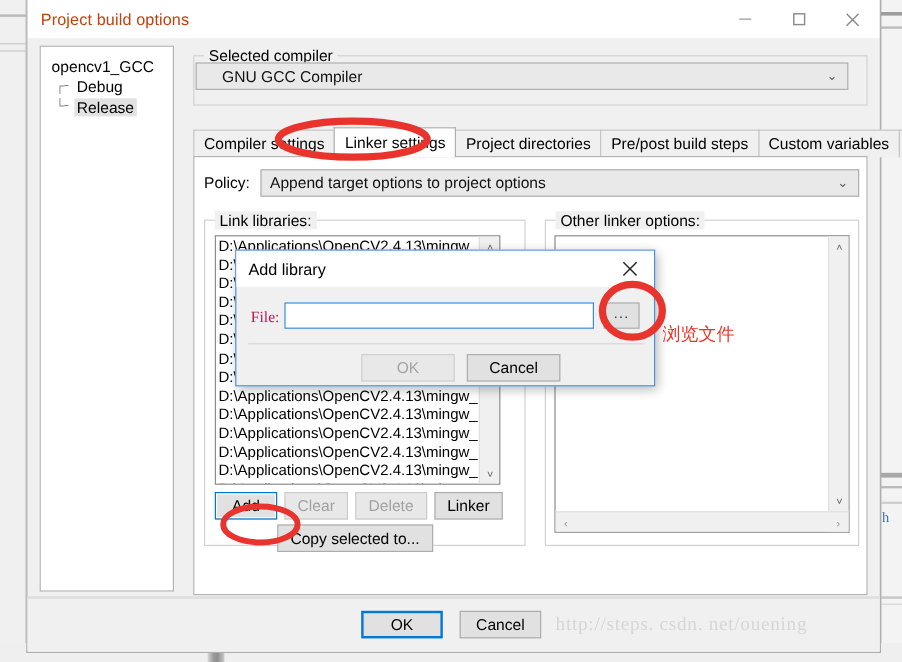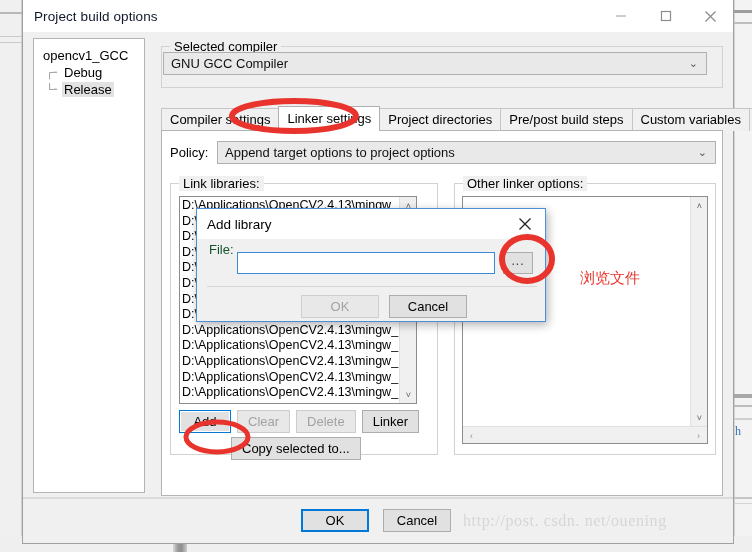--- a/index.html
+++ b/index.html
@@ -52,21 +52,21 @@
     position: absolute; left: 22px; top: 0; width: 712px; height: 544px;
     background: #f0f0f0;
     border: 1px solid #a0a0a0; border-top: none;
     box-shadow: 0 0 0 0 rgba(0,0,0,0);
   }
   .titlebar {
     height: 32px; background: #ffffff;
     display: flex; align-items: center; position: relative;
   }
   .titlebar .title {
-    font-size: 13.5px; color: #0f172a; padding-left: 11px; letter-spacing: .1px;
+    font-size: 13.5px; color: #c2410c; padding-left: 11px; letter-spacing: .1px;
   }
   .wincontrols { position: absolute; right: 0; top: 0; height: 32px; display: flex; }
   .wc { width: 45px; height: 32px; display: flex; align-items: center; justify-content: center; }
   .wc svg { display: block; }
 
   .client { position: absolute; left: 0; top: 32px; width: 710px; height: 511px; background: #f0f0f0; }
 
   
   .tree {
     position: absolute; left: 10px; top: 6px; width: 112px; height: 455px;
@@ -91,21 +91,21 @@
   .group > .legend {
     position: absolute; top: -8px; left: 8px; background: #f0f0f0;
     padding: 0 4px; font-size: 13px; color: #000;
   }
 
   .grp-compiler { left: 6px; top: 10px; width: 562px; height: 42px; }
 
   .combo {
     position: absolute; left: 8px; top: 16px; width: 544px; height: 23px;
     background: #e9e9e9; border: 1px solid #b0b0b0;
-    display: flex; align-items: center; padding: 0 4px 0 7px;
+    display: flex; align-items: center; padding: 0 4px 0 21px;
     font-size: 13px; color: #111;
   }
   .combo .caret { margin-left: auto; color: #5a5a5a; font-size: 11px; padding-right: 4px; }
 
   
   .tabs {
     position: absolute; left: 6px; top: 70px; width: 562px; height: 25px;
     display: flex; align-items: flex-end;
   }
   .tab {
@@ -212,21 +212,21 @@
   .modal-title {
     height: 30px; background: #ffffff; display: flex; align-items: center;
     position: relative; padding-left: 10px;
   }
   .modal-title .t { font-size: 13.5px; color: #000; }
   .modal-close {
     position: absolute; right: 0; top: 0; width: 40px; height: 30px;
     display: flex; align-items: center; justify-content: center;
   }
   .modal-body { position: relative; height: 84px; }
-  .file-label { position: absolute; left: 12px; top: 3px; font-size: 13px; color: #14532d; }
+  .file-label { position: absolute; left: 12px; top: 17px; font-size: 13px; color: #be185d; font-family: Liberation Serif, serif; }
   .file-input {
     position: absolute; left: 40px; top: 13px; width: 258px; height: 22px;
     background: #ffffff; border: 1px solid #3b8ad8;
   }
   .browse-btn {
     position: absolute; left: 306px; top: 13px; width: 30px; height: 22px;
     background: #e1e1e1; border: 1px solid #adadad;
     font-size: 12px; color: #333; text-align: center; line-height: 16px; letter-spacing:1px;
   }
   .modal-divider { position: absolute; left: 10px; top: 47px; width: 330px; height: 1px; background: #d6d6d6; }
@@ -242,21 +242,21 @@
   }
 
   
   .anno { position: absolute; z-index: 80; pointer-events: none; }
   .anno-tab   { left: 228px; top: 97px;  width: 132px; height: 38px; }
   .anno-browse{ left: 498px; top: 233px; width: 58px;  height: 52px; }
   .anno-add   { left: 182px; top: 418px; width: 70px;  height: 38px; }
   .anno-text {
     position: absolute; left: 552px; top: 269px; z-index: 80;
     font-size: 15px; color: #e8342c;
-    font-family: Liberation Sans, sans-serif; white-space: nowrap; margin-left: 28px;
+    font-family: Liberation Sans, sans-serif; white-space: nowrap;
   }
 </style>
 </head>
 <body>
 
 <div id="root">
 
   <div class="bg-left-strip">
     <div class="l1"></div>
     <div class="l2"></div>
@@ -395,21 +395,21 @@
             </div>
           </div>
 
         </div>
       </div>
 
       <div class="footer">
         <div class="sep"></div>
         <div class="okbtn">OK</div>
         <div class="cancelbtn">Cancel</div>
-        <div class="watermark">http://post. csdn. net/ouening</div>
+        <div class="watermark">http://steps. csdn. net/ouening</div>
       </div>
 
     </div>
   </div>
 
   <div class="modal">
     <div class="modal-title">
       <div class="t">Add library</div>
       <div class="modal-close">
         <svg width="14" height="14" viewBox="0 0 14 14">

